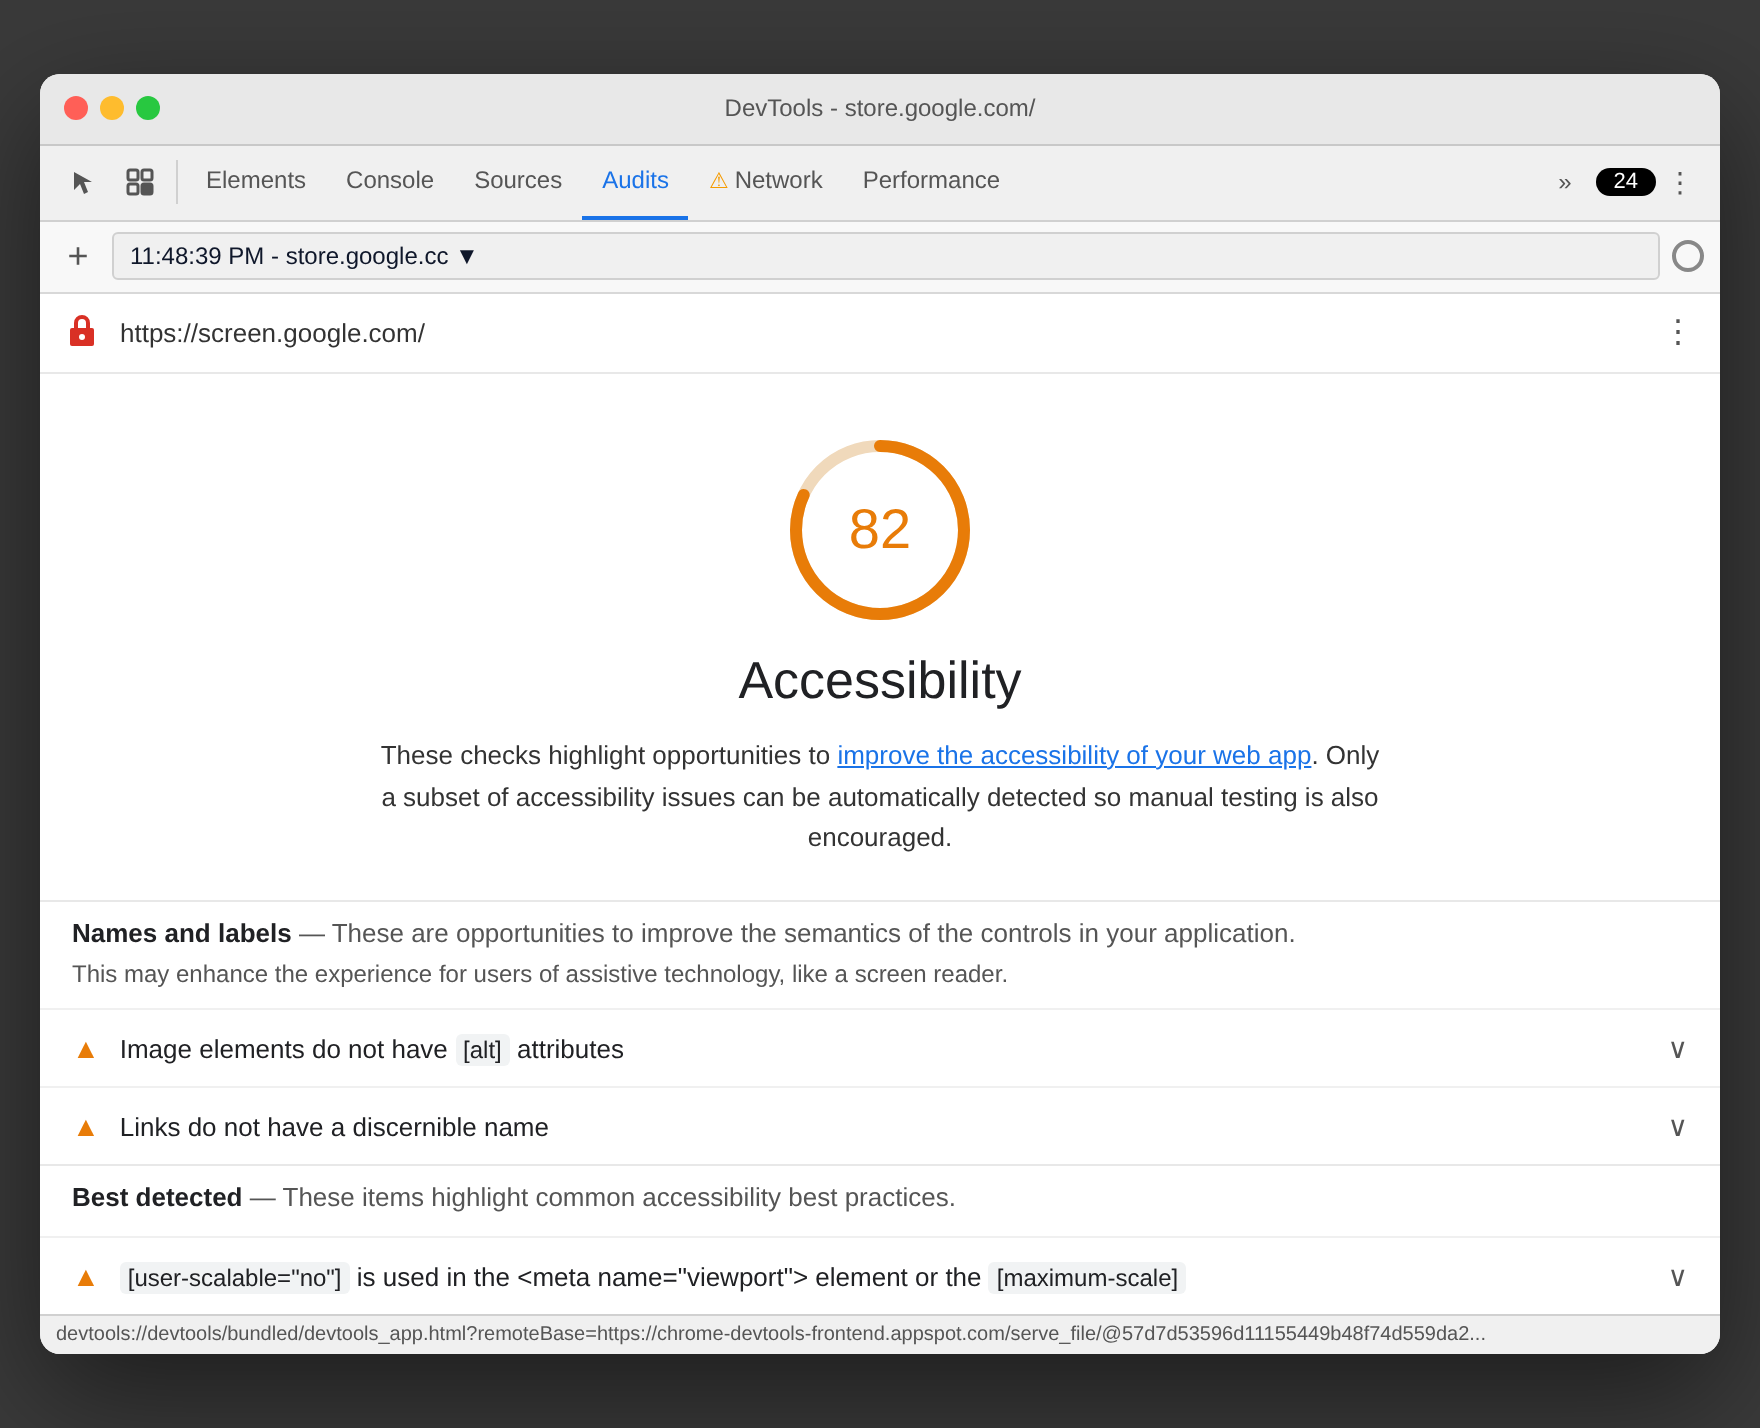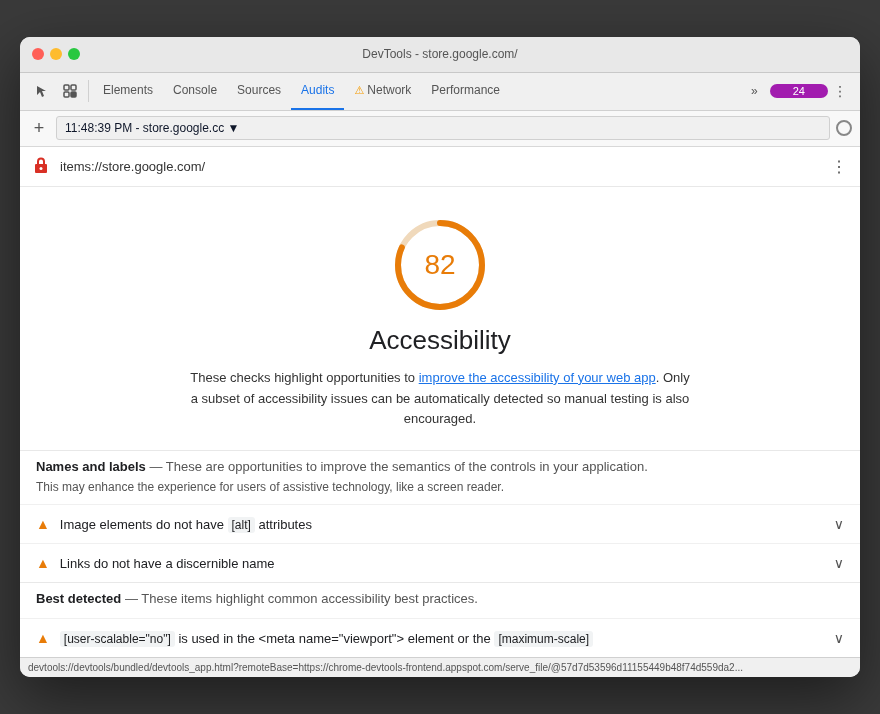--- a/index.html
+++ b/index.html
@@ -107,24 +107,24 @@
       color: #f59b00;
       font-size: 11px;
     }
     .tab-overflow {
       padding: 0 8px;
       font-size: 12px;
       color: #555;
       cursor: pointer;
     }
     .badge {
-      background: #a21caf;
+      background: #000000;
       color: white;
       border-radius: 10px;
-      padding: 1px 23px;
+      padding: 1px 9px;
       font-size: 11px;
       margin-left: 4px;
     }
     .toolbar-more {
       width: 24px;
       height: 24px;
       display: flex;
       align-items: center;
       justify-content: center;
       cursor: pointer;
@@ -388,21 +388,21 @@
 
   <div class="url-row">
     <span class="shield-icon">
       
       <svg width="18" height="18" viewBox="0 0 18 18">
         <rect x="3" y="8" width="12" height="9" rx="1" fill="#d93025"></rect>
         <path d="M6 8 V5.5 A3 3 0 0 1 12 5.5 V8" fill="none" stroke="#d93025" stroke-width="2"></path>
         <circle cx="9" cy="12.5" r="1.5" fill="white"></circle>
       </svg>
     </span>
-    <span class="url-text">items://store.google.com/</span>
+    <span class="url-text">https://screen.google.com/</span>
     <span class="url-more">⋮</span>
   </div>
 
   <div class="main-content">
 
     <div class="score-section">
       <div class="score-circle-container">
         <svg width="96" height="96" viewBox="0 0 96 96">
 
           <circle cx="48" cy="48" r="42" fill="none" stroke="#f0d9bb" stroke-width="6"></circle>

